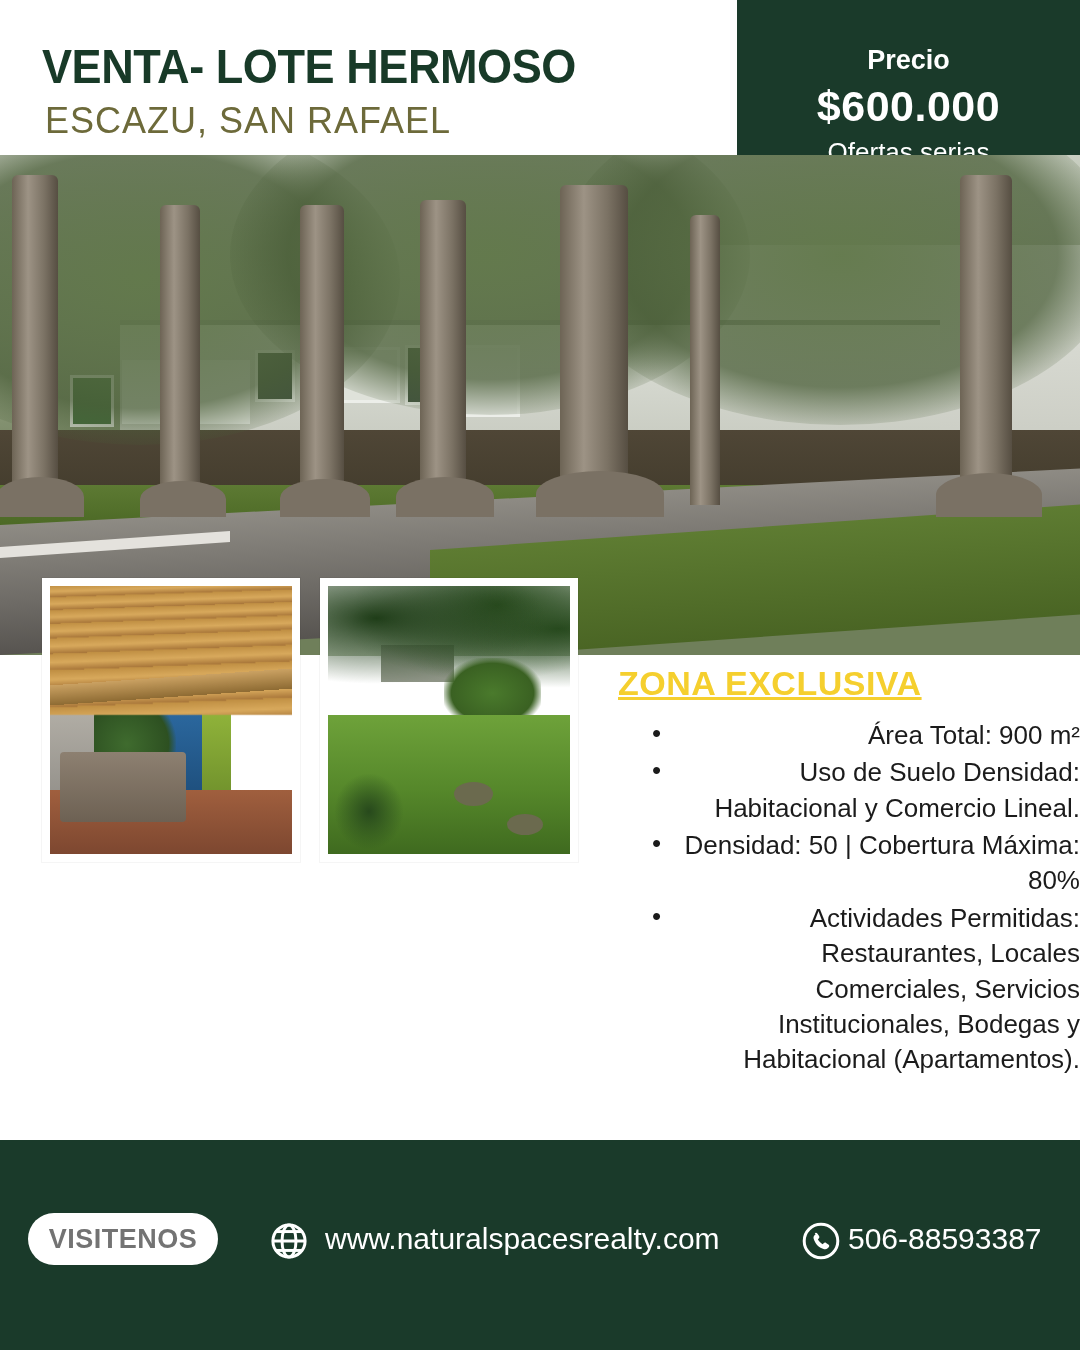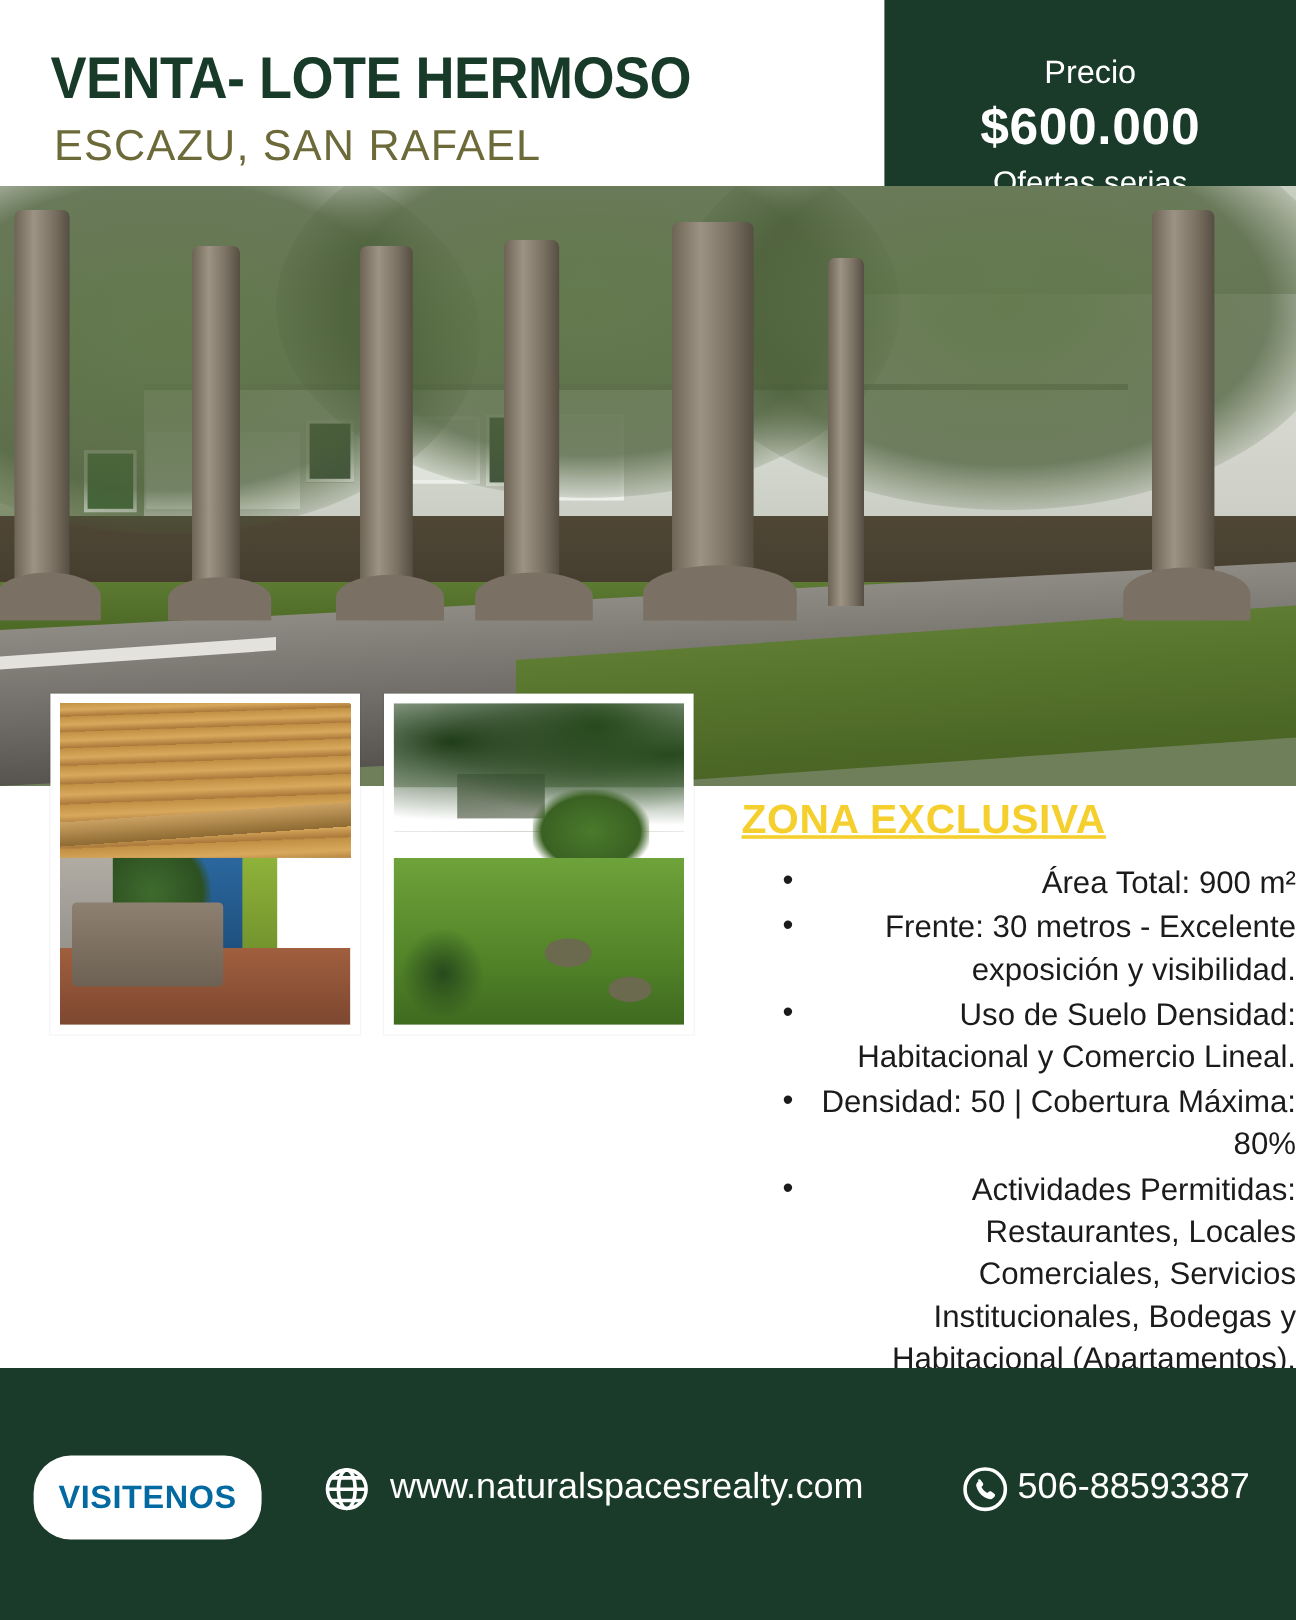--- a/index.html
+++ b/index.html
@@ -43,21 +43,21 @@
   
   .price-box {
     position: absolute; right: 0; top: 0;
     width: 343px; height: 213px;
     background: #1a3a2a;
     color: #ffffff;
     display: flex; flex-direction: column;
     align-items: center; justify-content: center;
     gap: 6px;
   }
-  .price-label { font-size: 27px; font-weight: normal; }
+  .price-label { font-size: 27px; font-weight: bold; }
   .price-value { font-size: 43px; font-weight: bold; letter-spacing: 0.5px; }
   .price-note { font-size: 26px; font-weight: normal; }
 
   
   .hero {
     position: absolute; left: 0; top: 155px; width: 1080px; height: 500px;
     overflow: hidden;
     background: #6f7f5a;
   }
   .hero-sky {
@@ -208,22 +208,22 @@
     line-height: 1.35;
   }
 
   
   .footer {
     position: absolute; left: 0; bottom: 0; width: 1080px; height: 210px;
     background: #1a3a2a;
   }
   .visit-pill {
     position: absolute; left: 28px; top: 73px;
-    width: 190px; height: 70px; border-radius: 31px;
-    background: #ffffff; color: #0369a1;
+    width: 190px; height: 52px; border-radius: 31px;
+    background: #ffffff; color: #737373;
     display: flex; align-items: center; justify-content: center;
     font-size: 27px; font-weight: bold; letter-spacing: 0.5px;
   }
   .footer-web {
     position: absolute; left: 325px; top: 82px;
     color: #ffffff; font-size: 30px; white-space: nowrap;
   }
   .globe-icon { position: absolute; left: 268px; top: 80px; }
   .phone-icon { position: absolute; left: 800px; top: 80px; }
   .footer-phone {
@@ -308,21 +308,20 @@
       <div class="gar-bush-l"></div>
       <div class="gar-rock" style="left:52%; top:73%; width:16%; height:9%;"></div>
       <div class="gar-rock" style="left:74%; top:85%; width:15%; height:8%;"></div>
     </div>
   </div>
 
   <div class="zona-title">ZONA EXCLUSIVA</div>
   <div class="features">
     <ul>
       <li>Área Total: 900 m²</li>
-      <li>Frente: 30 metros - Excelente exposición y visibilidad.</li>
       <li>Uso de Suelo Densidad: Habitacional y Comercio Lineal.</li>
       <li>Densidad: 50 | Cobertura Máxima: 80%</li>
       <li>Actividades Permitidas: Restaurantes, Locales Comerciales, Servicios Institucionales, Bodegas y Habitacional (Apartamentos).</li>
     </ul>
   </div>
 
 
   <div class="footer">
     <div class="visit-pill">VISITENOS</div>
 

